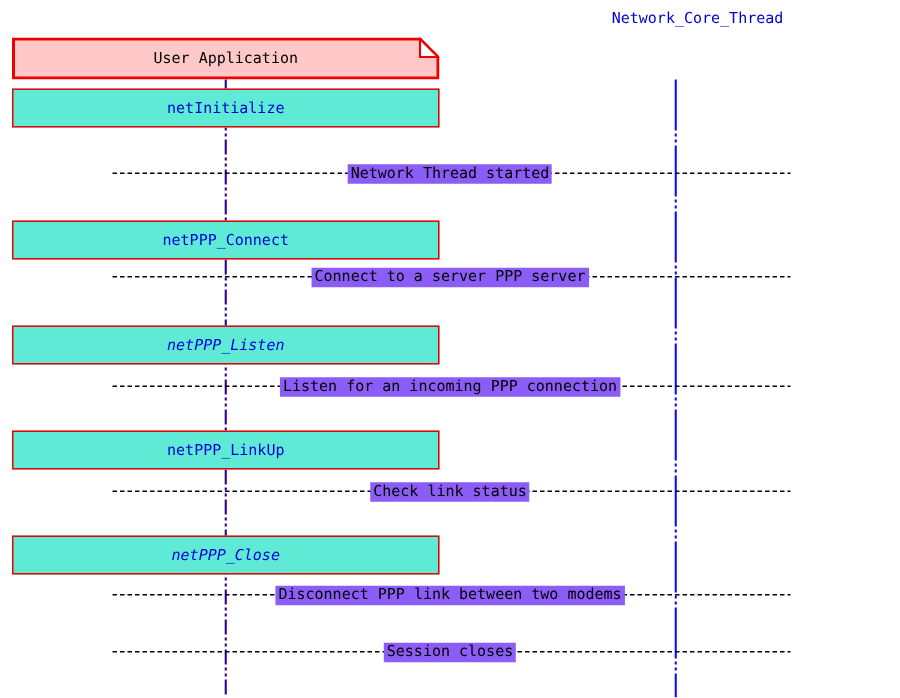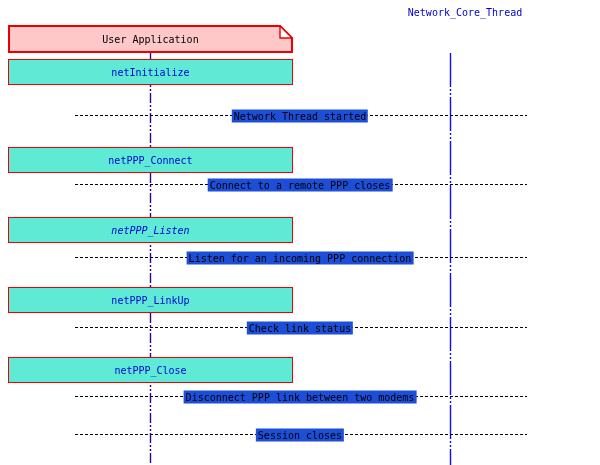--- a/index.html
+++ b/index.html
@@ -19,21 +19,21 @@
     color:#000;white-space:nowrap;
   }
   .call-box{
     position:absolute;z-index:2;left:8px;width:285px;height:26px;box-sizing:border-box;
     background:#5eead4;border:1px solid #EE0000;
     display:flex;align-items:center;justify-content:center;
     color:#0000D6;white-space:nowrap;
   }
   .msg-label{
     position:absolute;z-index:3;left:300px;transform:translate(-50%,-50%);
-    background:#1d4ed8;padding:0 2px;white-space:nowrap;color:#000;line-height:13px;
+    background:#8b5cf6;padding:0 2px;white-space:nowrap;color:#000;line-height:13px;
   }
   .thread-title{
     position:absolute;z-index:2;left:453px;top:7px;transform:translateX(-50%);
     color:#0000CD;white-space:nowrap;margin-left:12px;
   }
 </style>
 </head>
 <body>
 
 <div class="diagram">
@@ -57,22 +57,22 @@
       <path d="M272,1 L272,13 L284,13 Z" fill="#FFFFFF" stroke="#EE0000" stroke-width="1.4"></path>
     </svg>
     <span class="lbl">User Application</span>
   </div>
 
 
   <div class="call-box" style="top:59px;">netInitialize</div>
   <div class="call-box" style="top:147px;">netPPP_Connect</div>
   <div class="call-box" style="top:217px;font-style:italic;">netPPP_Listen</div>
   <div class="call-box" style="top:287px;">netPPP_LinkUp</div>
-  <div class="call-box" style="top:357px;">netPPP_Close</div>
+  <div class="call-box" style="top:357px;font-style:italic;">netPPP_Close</div>
 
   <span class="msg-label" style="top:116px;">Network Thread started</span>
-  <span class="msg-label" style="top:185px;">Connect to a remote PPP closes</span>
+  <span class="msg-label" style="top:185px;">Connect to a server PPP server</span>
   <span class="msg-label" style="top:258px;">Listen for an incoming PPP connection</span>
   <span class="msg-label" style="top:328px;">Check link status</span>
   <span class="msg-label" style="top:397px;">Disconnect PPP link between two modems</span>
   <span class="msg-label" style="top:435px;">Session closes</span>
 
 </div>
 
 </body></html>

